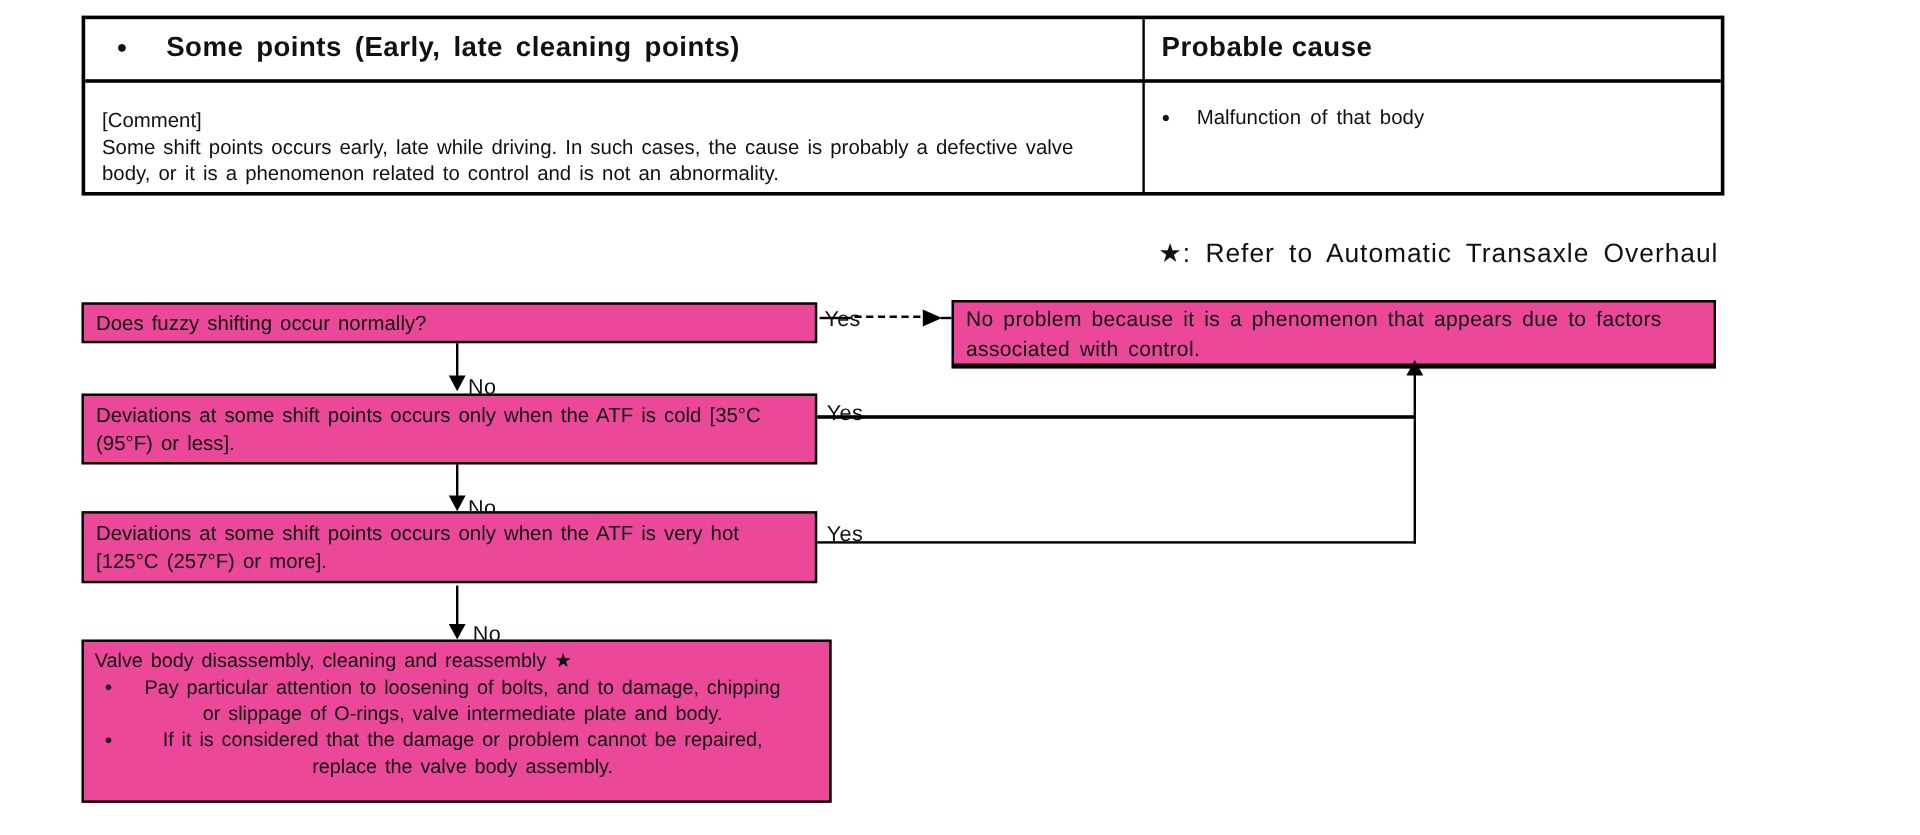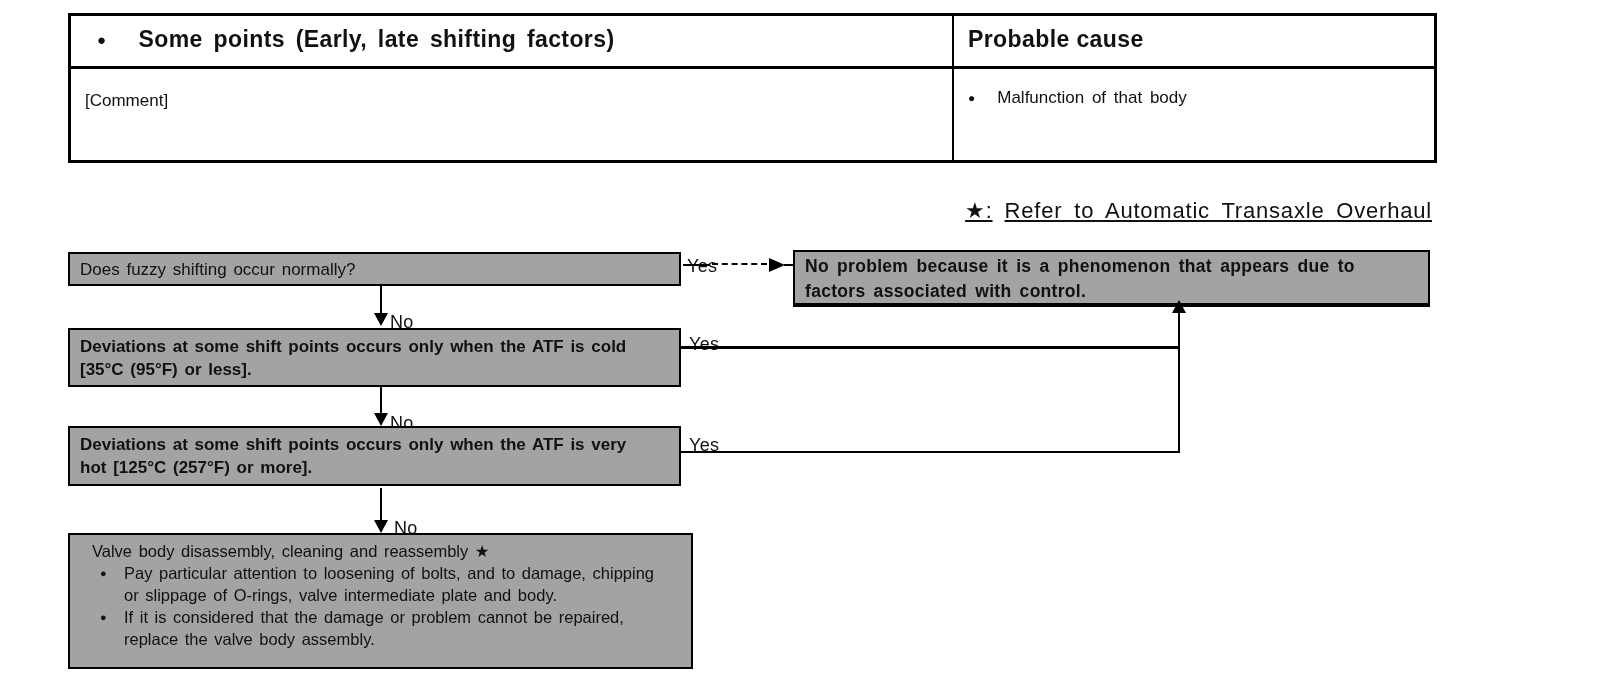--- a/index.html
+++ b/index.html
@@ -20,38 +20,38 @@
   .hdr-right { position:absolute; left:897px; top:10px; font-size:23px; font-weight:bold;
                letter-spacing:.4px; }
   .comment-block { position:absolute; left:14px; top:59px; width:852px;
                    font-size:17px; line-height:22px; word-spacing:2px;margin-top:15px; }
   .cause-block { position:absolute; left:897px; top:72px; display:flex;
                  font-size:17px; word-spacing:3px; }
   .cause-block .dot { font-size:12px; margin-right:22px; line-height:20px; }
 
   
   .ref-note { position:absolute; left:820px; top:198px; width:612px; text-align:right;
-              font-size:22px; letter-spacing:.8px; word-spacing:5px;text-decoration:underline; }
+              font-size:22px; letter-spacing:.8px; word-spacing:5px; }
   .ref-note .star { margin-right:12px; }
 
   
-  .fbox { position:absolute; box-sizing:border-box; border:2px solid #000; background:#a3a3a3;
+  .fbox { position:absolute; box-sizing:border-box; border:2px solid #000; background:#ec4899;
           font-size:17px; line-height:23px; word-spacing:2px; }
-  .fbox .wrap { display:inline-block; max-width:575px;font-weight:bold; }
+  .fbox .wrap { display:inline-block; max-width:575px; }
   .q1 { left:68px; top:252px; width:613px; height:34px; display:flex; align-items:center; padding:0 10px; }
   .result { left:793px; top:250px; width:637px; height:57px; padding:2px 10px;
             font-size:17.5px; line-height:25px; border-bottom-width:4px; }
   .result .wrap { max-width:590px; word-spacing:3px; letter-spacing:.3px; }
   .q2 { left:68px; top:328px; width:613px; height:59px; padding:5px 10px; }
   .q3 { left:68px; top:426px; width:613px; height:60px; padding:5px 10px; }
-  .action { left:68px; top:533px; width:625px; height:136px; padding:5px 22px;
+  .action { left:68px; top:533px; width:625px; height:136px; padding:5px 9px;
             font-size:16.5px; line-height:22px; }
   .action .bi { display:flex; }
   .action .bi .dot { width:34px; padding-left:8px; box-sizing:border-box; font-size:11px; line-height:22px; }
-  .action .bi .t { max-width:545px; }
+  .action .bi .t { max-width:545px;text-align:center; }
 
   
   .hline, .vline { position:absolute; background:#000; }
   .dashline { position:absolute; border-top:2px dashed #000; }
   .arr-right { position:absolute; width:0; height:0;
                border-top:7px solid transparent; border-bottom:7px solid transparent;
                border-left:16px solid #000; }
   .arr-down { position:absolute; width:0; height:0;
               border-left:7px solid transparent; border-right:7px solid transparent;
               border-top:13px solid #000; }
@@ -64,27 +64,28 @@
 <body>
 
 <div class="page">
 
   <div class="tbl">
     <div class="tbl-vdiv"></div>
     <div class="tbl-hdiv"></div>
 
     <div class="hdr-left">
       <span class="dot">●</span>
-      <span>Some points (Early, late shifting factors)</span>
+      <span>Some points (Early, late cleaning points)</span>
     </div>
 
     <div class="hdr-right">Probable cause</div>
 
     <div class="comment-block">
       <div>[Comment]</div>
+      <div>Some shift points occurs early, late while driving.  In such cases, the cause is probably a defective valve body, or it is a phenomenon related to control and is not an abnormality.</div>
     </div>
 
     <div class="cause-block">
       <span class="dot">●</span>
       <span>Malfunction of that body</span>
     </div>
   </div>
 
   <div class="ref-note">
     <span class="star">★:</span><span>Refer to Automatic Transaxle Overhaul</span>

